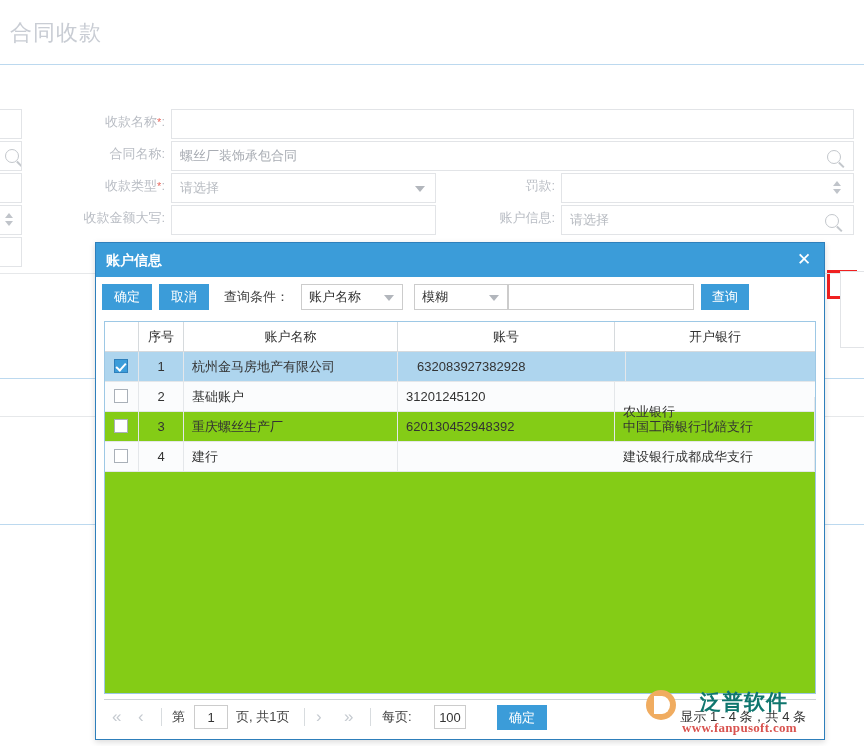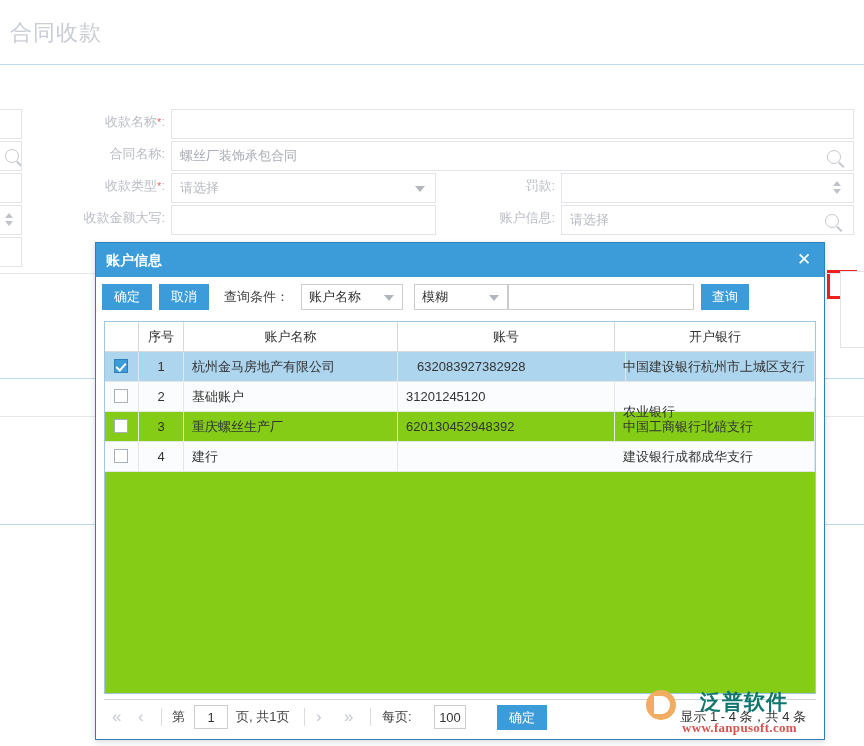--- a/index.html
+++ b/index.html
@@ -284,21 +284,20 @@
         <div class="gh" style="left:510px; width:200px;">开户银行</div>
       </div>
       <div id="grid-body">
           <div class="row sel-row">
             <div class="cell c-chk" style="left: 0px; width: 34px;">
               <span class="chk on"></span>
             </div>
             <div class="cell c-idx" style="left: 34px; width: 45px;">1</div>
             <div class="cell c-txt" style="left: 79px; width: 214px;">杭州金马房地产有限公司</div>
             <div class="cell c-txt" style="left: 304px; width: 217px;">632083927382928</div>
-            <div class="cell c-txt" style="left: 510px; width: 200px;">中国建设银行杭州市上城区支行</div>
           </div>
           <div class="row alt">
             <div class="cell c-chk" style="left: 0px; width: 34px;">
               <span class="chk"></span>
             </div>
             <div class="cell c-idx" style="left: 34px; width: 45px;">2</div>
             <div class="cell c-txt" style="left: 79px; width: 214px;">基础账户</div>
             <div class="cell c-txt" style="left: 293px; width: 217px;">31201245120</div>
             <div class="cell c-txt" style="left: 510px; width: 200px; margin-top: 15px;">农业银行</div>
           </div>

